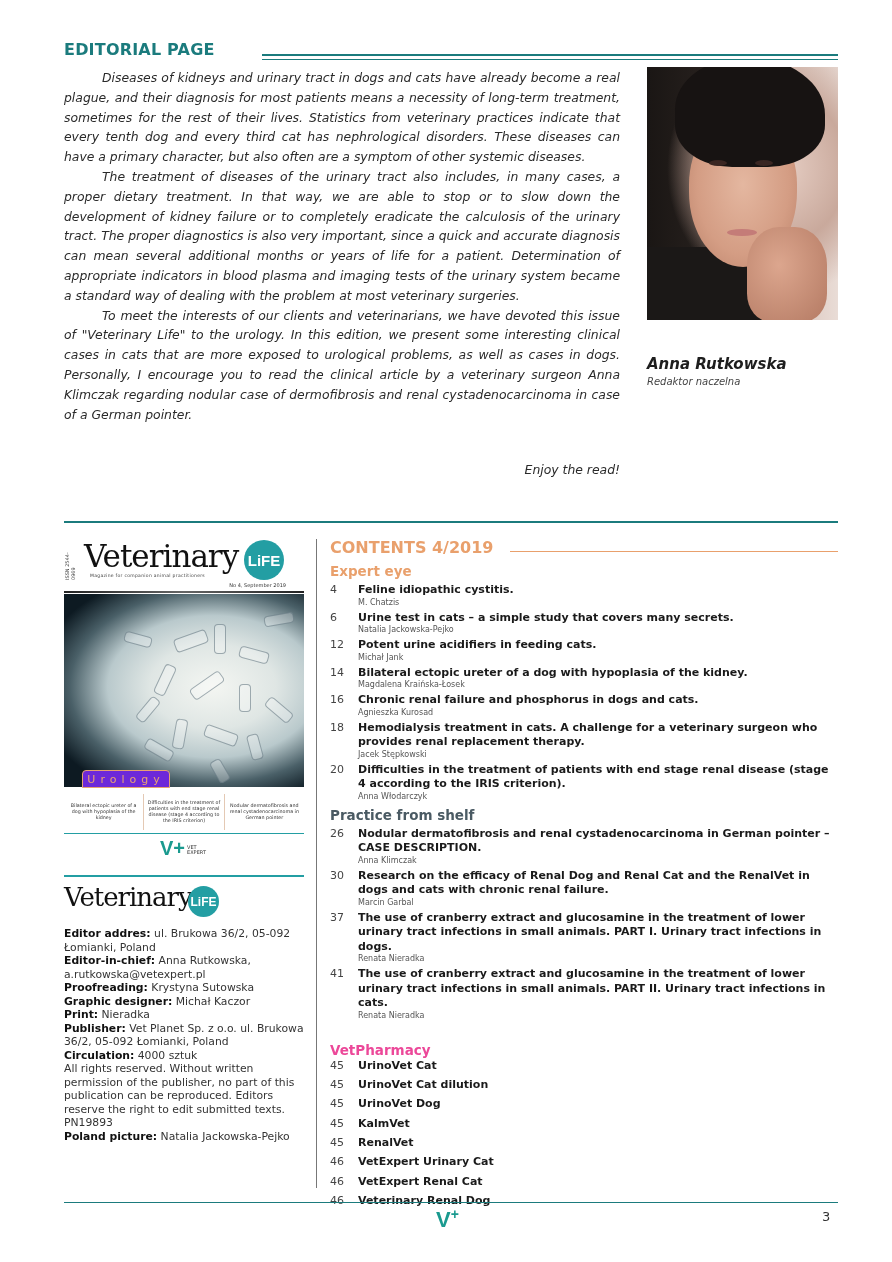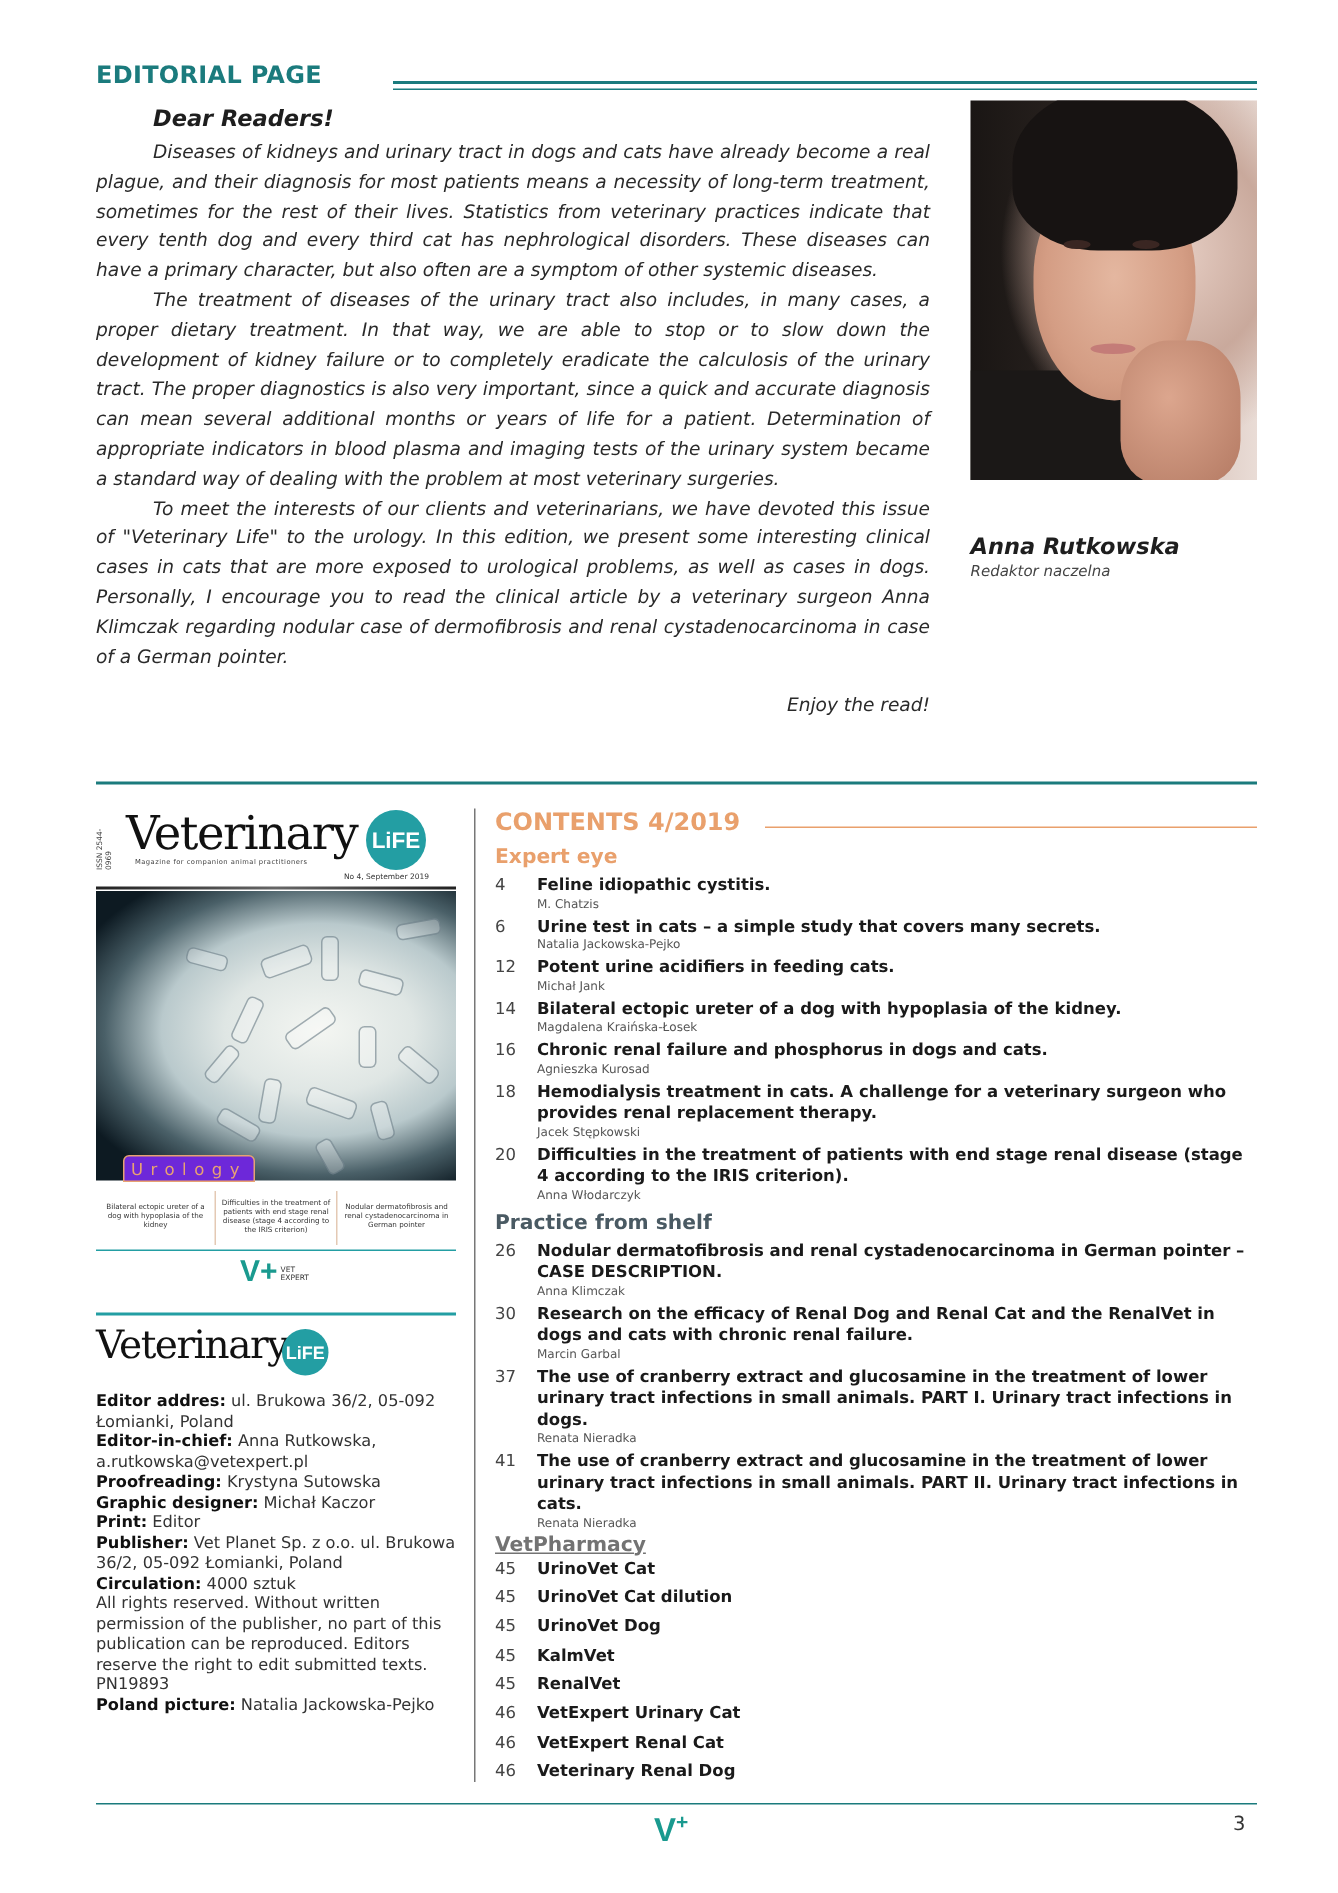--- a/index.html
+++ b/index.html
@@ -135,21 +135,21 @@
     
     .v-divider { left: 316px; top: 539px; width: 1px; height: 649px; background: #777; }
     .contents-title {
       left: 330px; top: 538px; font-size: 16px; font-weight: bold; color: #e9a06c;
     }
     .contents-rule { left: 510px; top: 551px; width: 328px; height: 1px; background: #e9a06c; }
     .contents { left: 330px; top: 561px; width: 510px; }
     .section-head { font-size: 13.5px; font-weight: bold; line-height: 18px; margin-top: 1px; }
     .sec-expert { color: #e9a06c; }
     .sec-practice { color: #4a5a63; margin-top: 4px; }
-    .sec-pharmacy { color: #737373; margin-top: 0; text-decoration: underline; }
+    .sec-pharmacy { color: #ec4899; margin-top: 20px; }
     .entry { display: flex; margin-top: 3px; }
     .entry .pg { width: 28px; font-size: 11px; color: #444; line-height: 14px; }
     .entry .body { flex: 1; }
     .entry .title { font-size: 11px; font-weight: bold; color: #1a1a1a; line-height: 14.5px; }
     .entry .author { font-size: 8px; color: #555; line-height: 10px; }
     .pharm-entry { display: flex; height: 19.4px; align-items: flex-start; }
     .pharm-entry .pg { width: 28px; font-size: 11px; color: #444; }
     .pharm-entry .title { font-size: 11px; font-weight: bold; color: #1a1a1a; }
 
     
@@ -158,21 +158,20 @@
     .footer-logo sup { font-size: 14px; }
     .page-number { left: 822px; top: 1209px; font-size: 13px; color: #333; }
   </style>
 </head>
 <body>
 
 <div class="abs page-heading">EDITORIAL PAGE</div>
 <div class="abs heading-rule"></div>
 
 <div class="abs editorial">
-  <div class="greeting">Dear Readers!</div>
   <p>Diseases of kidneys and urinary tract in dogs and cats have already become a real plague, and their diagnosis for most patients means a necessity of long-term treatment, sometimes for the rest of their lives. Statistics from veterinary practices indicate that every tenth dog and every third cat has nephrological disorders. These diseases can have a primary character, but also often are a symptom of other systemic diseases.</p>
   <p>The treatment of diseases of the urinary tract also includes, in many cases, a proper dietary treatment. In that way, we are able to stop or to slow down the development of kidney failure or to completely eradicate the calculosis of the urinary tract. The proper diagnostics is also very important, since a quick and accurate diagnosis can mean several additional months or years of life for a patient. Determination of appropriate indicators in blood plasma and imaging tests of the urinary system became a standard way of dealing with the problem at most veterinary surgeries.</p>
   <p>To meet the interests of our clients and veterinarians, we have devoted this issue of "Veterinary Life" to the urology. In this edition, we present some interesting clinical cases in cats that are more exposed to urological problems, as well as cases in dogs. Personally, I encourage you to read the clinical article by a veterinary surgeon Anna Klimczak regarding nodular case of dermofibrosis and renal cystadenocarcinoma in case of a German pointer.</p>
 </div>
 <div class="abs signoff">Enjoy the read!</div>
 
 <div class="abs photo">
   <div class="shirt"></div>
   <div class="face"></div>
   <div class="hair"></div>
@@ -229,21 +228,21 @@
 
 <div class="abs mast-logo">
   <div class="mast-title">Veterinary</div>
   <div class="life-badge">LiFE</div>
 </div>
 <div class="abs imprint">
   <div><b>Editor addres:</b><span> ul. Brukowa 36/2, 05-092 Łomianki, Poland</span></div>
   <div><b>Editor-in-chief:</b><span> Anna Rutkowska, a.rutkowska@vetexpert.pl</span></div>
   <div><b>Proofreading:</b><span> Krystyna Sutowska</span></div>
   <div><b>Graphic designer:</b><span> Michał Kaczor</span></div>
-  <div><b>Print:</b><span> Editor</span></div>
+  <div><b>Print:</b><span> Nieradka</span></div>
   <div><b>Publisher:</b><span> Vet Planet Sp. z o.o. ul. Brukowa 36/2, 05-092 Łomianki, Poland</span></div>
   <div><b>Circulation:</b><span> 4000 sztuk</span></div>
   <div><span>All rights reserved. Without written permission of the publisher, no part of this publication can be reproduced. Editors reserve the right to edit submitted texts. PN19893</span></div>
   <div><b>Poland picture:</b><span> Natalia Jackowska-Pejko</span></div>
 </div>
 
 <div class="abs v-divider"></div>
 <div class="abs contents-title">CONTENTS 4/2019</div>
 <div class="abs contents-rule"></div>
 

